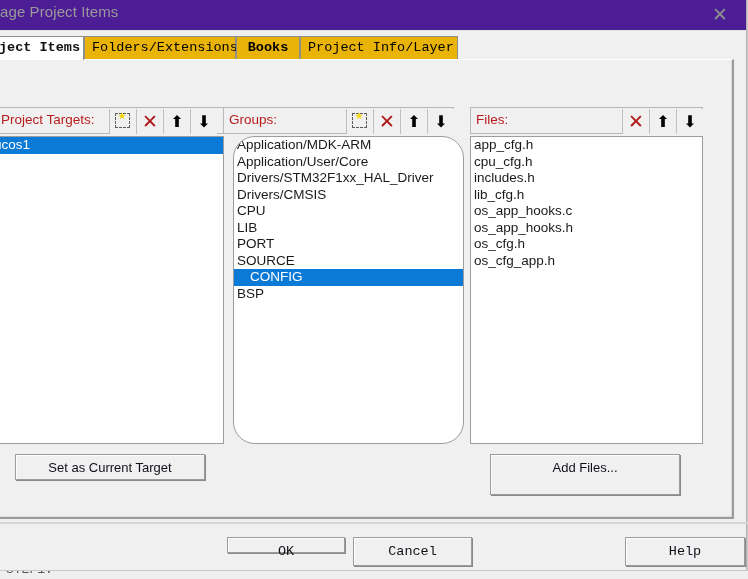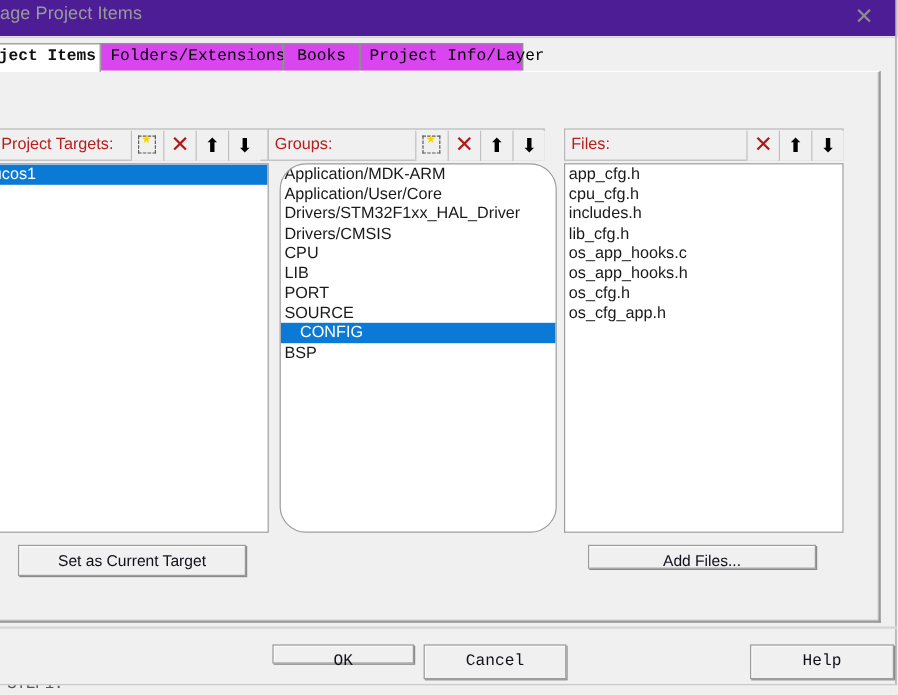--- a/index.html
+++ b/index.html
@@ -61,21 +61,21 @@
     left: 0; top: 36px;
     width: 740px; height: 24px;
   }
   .tab {
     position: absolute;
     top: 0;
     height: 23px;
     box-sizing: border-box;
     border: 1px solid #8e8e8e;
     border-bottom: none;
-    background: #d946ef;
+    background: #eab308;
     font-family: "Liberation Mono", "DejaVu Sans Mono", monospace;
     font-size: 13.5px;
     color: #000;
     line-height: 21px;
     text-align: center;
     white-space: nowrap;
     padding: 0 7px;
   }
   .tab.active {
     background: #ffffff;
@@ -246,22 +246,22 @@
 
   <div class="titlebar">
     <div class="title-text">age Project Items</div>
     <div class="close-btn">✕</div>
   </div>
   <div class="win-right-edge"></div>
 
   <div class="tabstrip">
     <div class="tab active" style="left:-8px; width:92px;">ject Items</div>
     <div class="tab" style="left:84px; width:152px;">Folders/Extensions</div>
-    <div class="tab" style="left:236px; width:64px;">Books</div>
-    <div class="tab" style="left:300px; width:136px;">Project Info/Layer</div>
+    <div class="tab" style="left:236px; width:64px;font-weight:bold;">Books</div>
+    <div class="tab" style="left:300px; width:158px;">Project Info/Layer</div>
   </div>
 
   <div class="tabpage"></div>
 
   <div class="panel-head" style="left:-6px; top:107px; width:230px;">
     <div class="panel-label" style="left:6px;">Project Targets:</div>
     <div class="icon-btn first" style="left:114px;">
       <span class="ico-newitem"></span>
     </div>
     <div class="icon-btn" style="left:141px;">
@@ -327,21 +327,21 @@
     <div class="list-item">includes.h</div>
     <div class="list-item">lib_cfg.h</div>
     <div class="list-item">os_app_hooks.c</div>
     <div class="list-item">os_app_hooks.h</div>
     <div class="list-item">os_cfg.h</div>
     <div class="list-item">os_cfg_app.h</div>
   </div>
 
   <div class="btn sans" style="left:15px; top:454px; width:190px; height:26px; line-height:25px;">Set as Current Target</div>
 
-  <div class="btn sans" style="left:490px; top:454px; width:190px; height:20px; line-height:25px;">Add Files...</div>
+  <div class="btn sans" style="left:490px; top:454px; width:190px; height:41px; line-height:25px;">Add Files...</div>
 
   <div class="footer-sep"></div>
 
   <div class="btn mono" style="left:227px; top:537px; width:118px; height:16px; line-height:27px;">OK</div>
 
   <div class="btn mono" style="left:625px; top:537px; width:120px; height:29px; line-height:27px;">Help</div>
 
   <div class="btn mono" style="left:353px; top:537px; width:119px; height:29px; line-height:27px;">Cancel</div>
 
 

